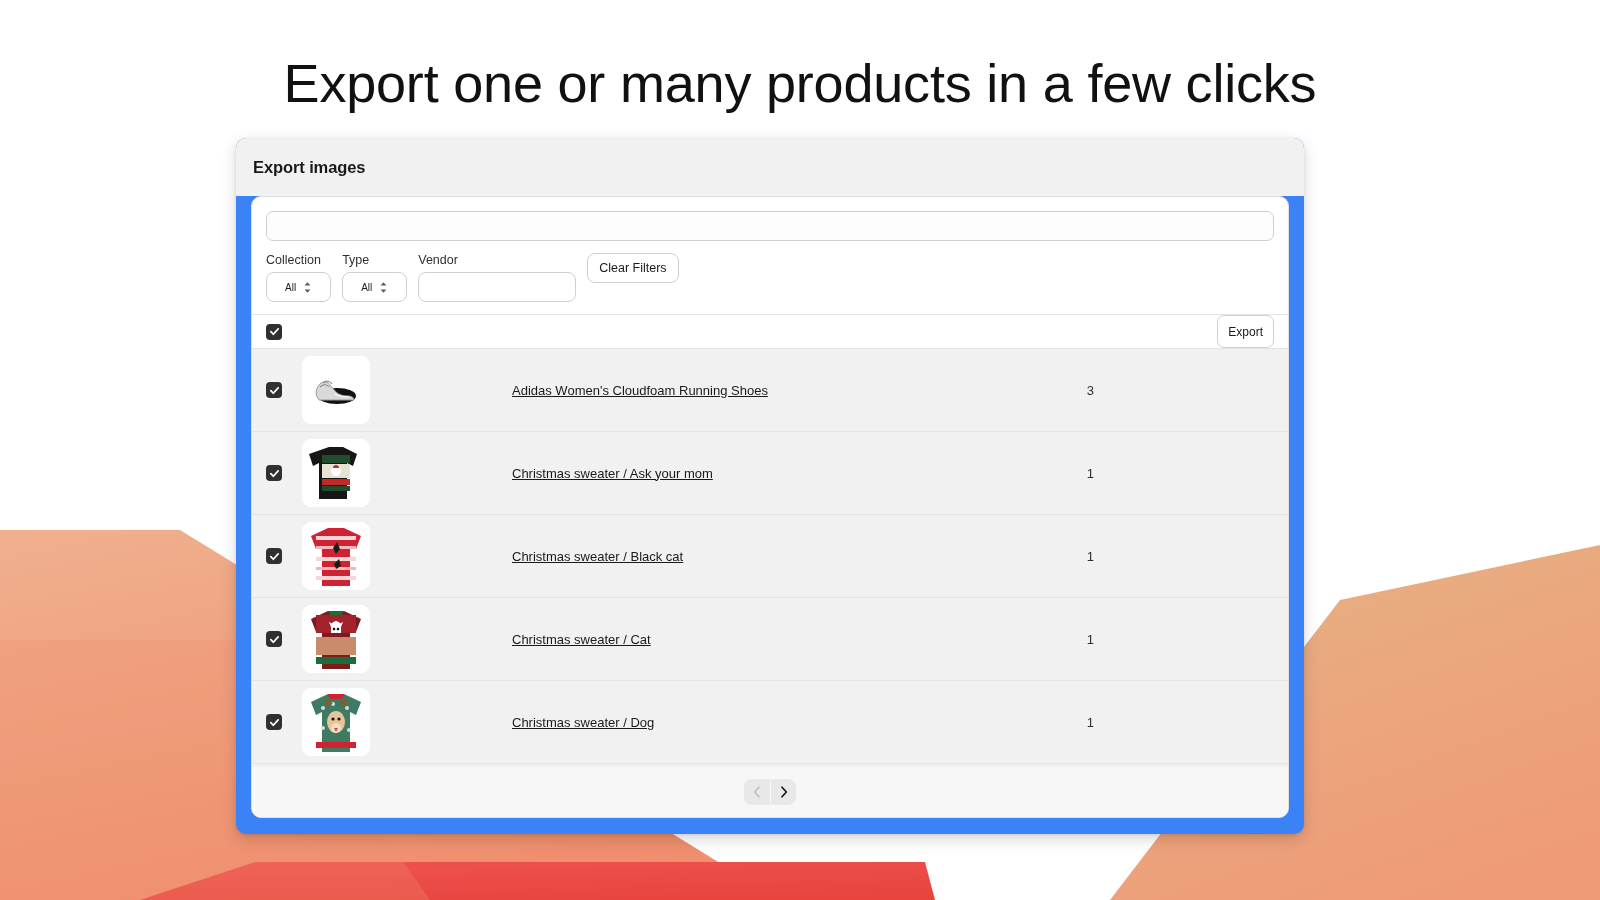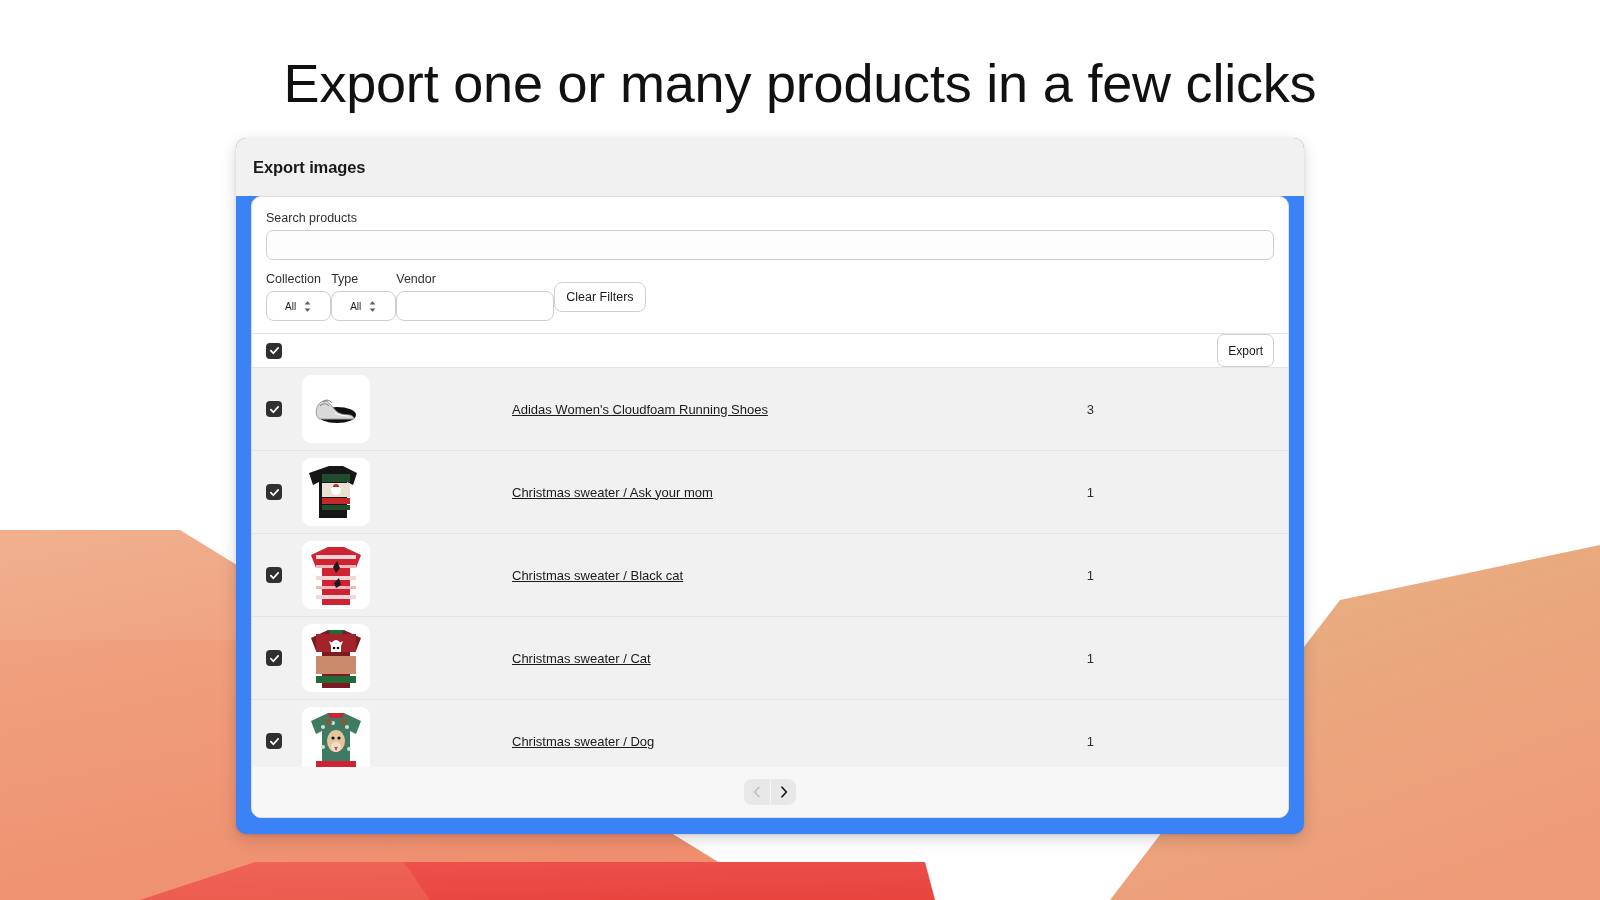--- a/index.html
+++ b/index.html
@@ -141,21 +141,22 @@
     background: #fdfdfd;
     font-family: inherit;
     font-size: 13px;
     color: #1a1a1a;
     padding: 0 9px;
     outline: none;
   }
 
   .filter-row {
     display: flex;
-    align-items: center;
+    align-items: flex-start;
+    gap: 11px;
     margin-top: 12px;
   }
   .filter-group { display: flex; flex-direction: column; }
   .select-box {
     height: 30px;
     border: 1px solid #cfcfcf;
     border-radius: 8px;
     background: #ffffff;
     display: flex;
     align-items: center;
@@ -338,21 +339,20 @@
 <div id="app-card">
 
   <div class="card-header">
     <div class="card-header-title">Export images</div>
 
   </div>
 
   <div class="panel">
 
     <div class="filters">
-      <label class="field-label">Search products</label>
       <input class="search-input" type="text" value="" style="">
 
       <div class="filter-row">
 
         <div class="filter-group">
           <label class="field-label">Collection</label>
           <div class="select-box">
             <span>All</span>
             <span class="chev-updown">
               <svg width="9" height="13" viewBox="0 0 9 13">

